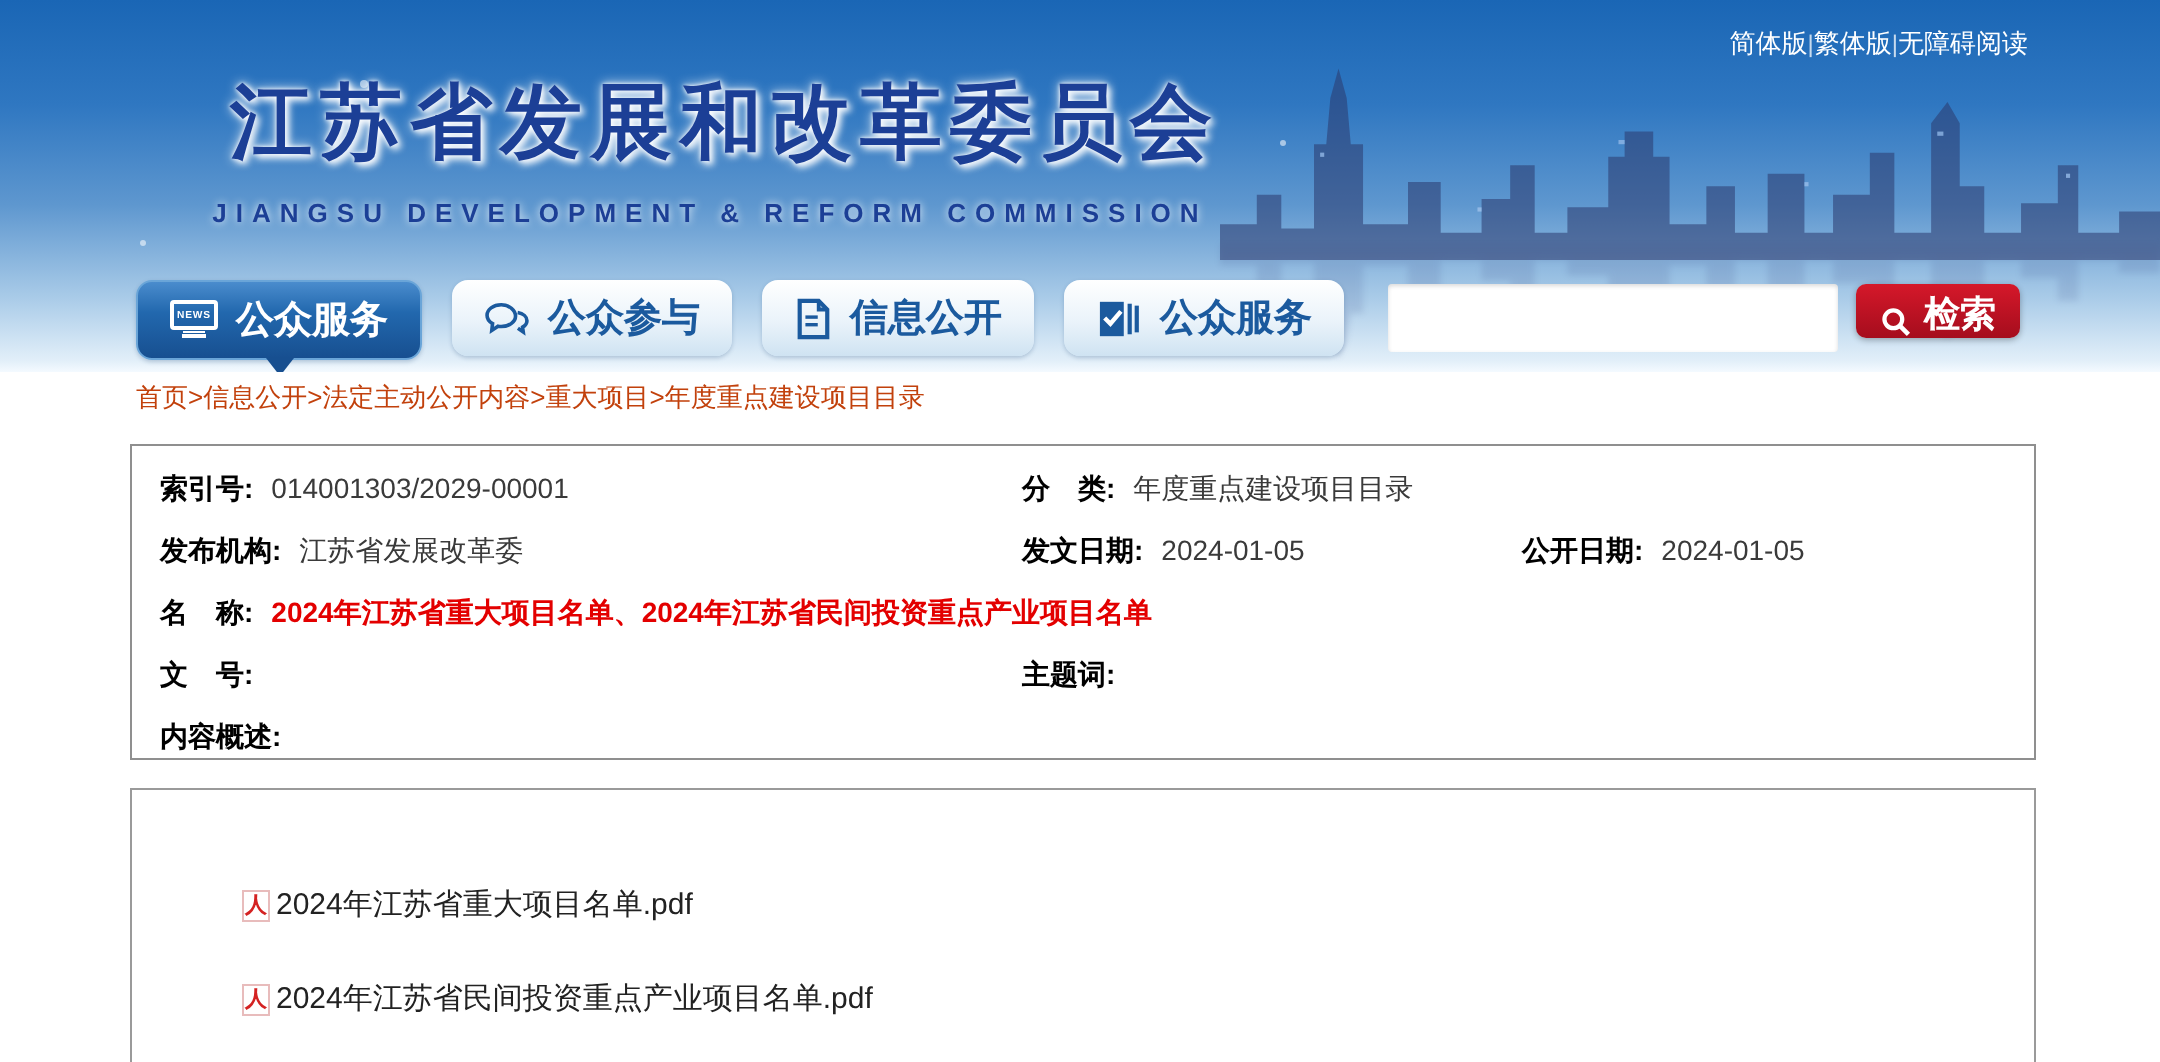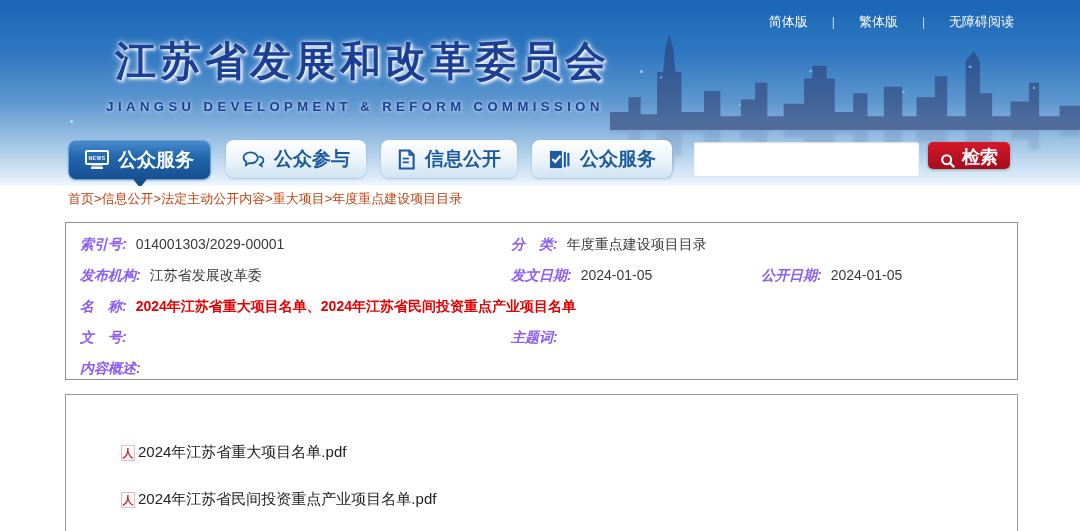--- a/index.html
+++ b/index.html
@@ -9,21 +9,21 @@
 
   
   .header { position:absolute; left:0; top:0; width:1080px; height:186px;
     background:linear-gradient(180deg,#1a66b5 0%,#2f77c1 28%,#5e97cf 55%,#a9cbe8 80%,#e2eff9 97%,#f4faff 100%);
     overflow:hidden; }
   .sparkle { position:absolute; background:#fff; border-radius:50%; opacity:.55; }
   .skyline { position:absolute; right:0; top:30px; width:470px; height:100px; opacity:.55; }
   .skyline-reflect { position:absolute; right:0; top:122px; width:470px; height:60px;
     transform:scaleY(-1); opacity:.14; filter:blur(1.5px); }
 
-  .top-links { position:absolute; top:13px; right:66px; display:flex; align-items:center; gap:24px; }
+  .top-links { position:absolute; top:13px; right:66px; display:flex; align-items:center; gap:0; }
   .top-link { color:#fff; font-size:13px; cursor:pointer; }
   .top-sep { color:rgba(255,255,255,.75); font-size:12px; }
   .elder-btn { margin-left:10px; background:linear-gradient(180deg,#f7b43c,#ec9414);
     color:#fff; font-size:13px; padding:4px 15px; border-radius:14px; cursor:pointer;
     box-shadow:0 1px 3px rgba(0,0,0,.25); }
 
   .brand { position:absolute; left:100px; top:34px; width:510px; text-align:center; }
   .brand-title { font-size:41px; font-weight:bold; color:#1c3f96; letter-spacing:4px; white-space:nowrap;
     text-shadow:0 0 2px #fff,0 0 6px rgba(255,255,255,.95),2px 2px 3px rgba(255,255,255,.8);text-align:right; }
   .brand-sub { margin-top:10px; font-size:13px; font-weight:bold; color:#1c3f96; letter-spacing:4.5px;
@@ -58,21 +58,21 @@
     box-shadow:0 1px 3px rgba(0,0,0,.3); }
 
   
   .breadcrumb { position:absolute; left:68px; top:190px; font-size:13px; color:#c2410c; cursor:pointer; }
 
   
   .meta-box { position:absolute; left:65px; top:222px; width:953px; height:158px;
     background:#fff; border:1px solid #8f8f8f; padding-top:6px; }
   .meta-row { position:relative; height:31px; line-height:31px; }
   .pair { position:absolute; top:0; white-space:nowrap; font-size:14px; color:#2e2e2e; }
-  .pair b { font-weight:bold; color:#8b5cf6; margin-right:9px;font-style:italic; }
+  .pair b { font-weight:bold; color:#000000; margin-right:9px; }
   .c1 { left:14px; } .c2 { left:445px; } .c3 { left:695px; }
   .val { color:#3a3a3a; }
   .val.red { color:#e30000; font-weight:bold; }
 
   
   .attach-box { position:absolute; left:65px; top:394px; width:953px; height:210px;
     background:#fff; border:1px solid #9a9a9a; padding:48px 0 0 55px; }
   .attach-item { display:flex; align-items:center; gap:3px; margin-bottom:28px;
     font-size:15px; color:#222; cursor:pointer; width:max-content; }
   .pdf-icon { display:inline-block; width:14px; height:16px; background:#fff;

